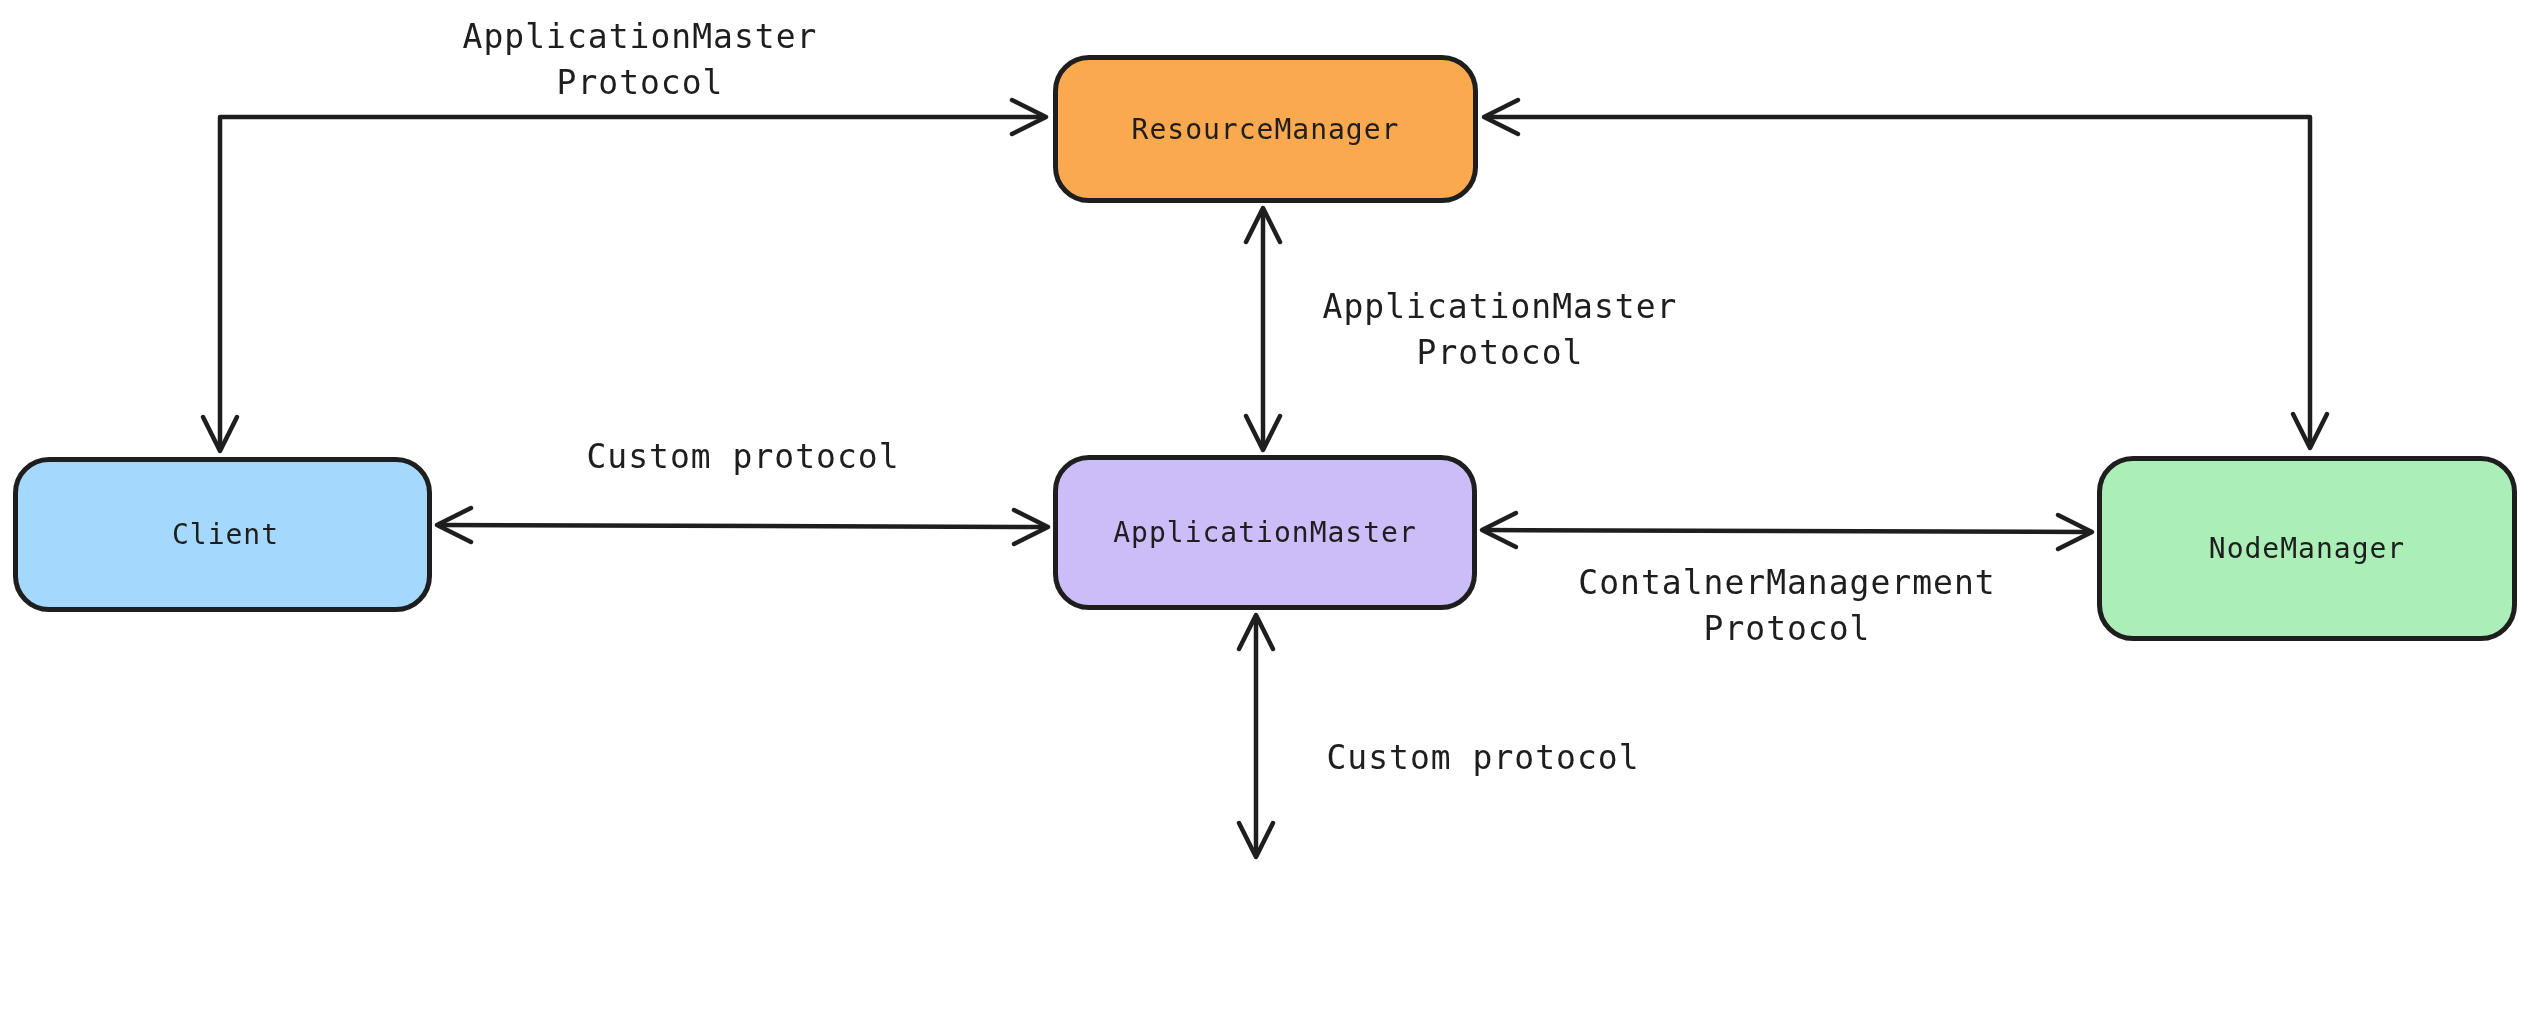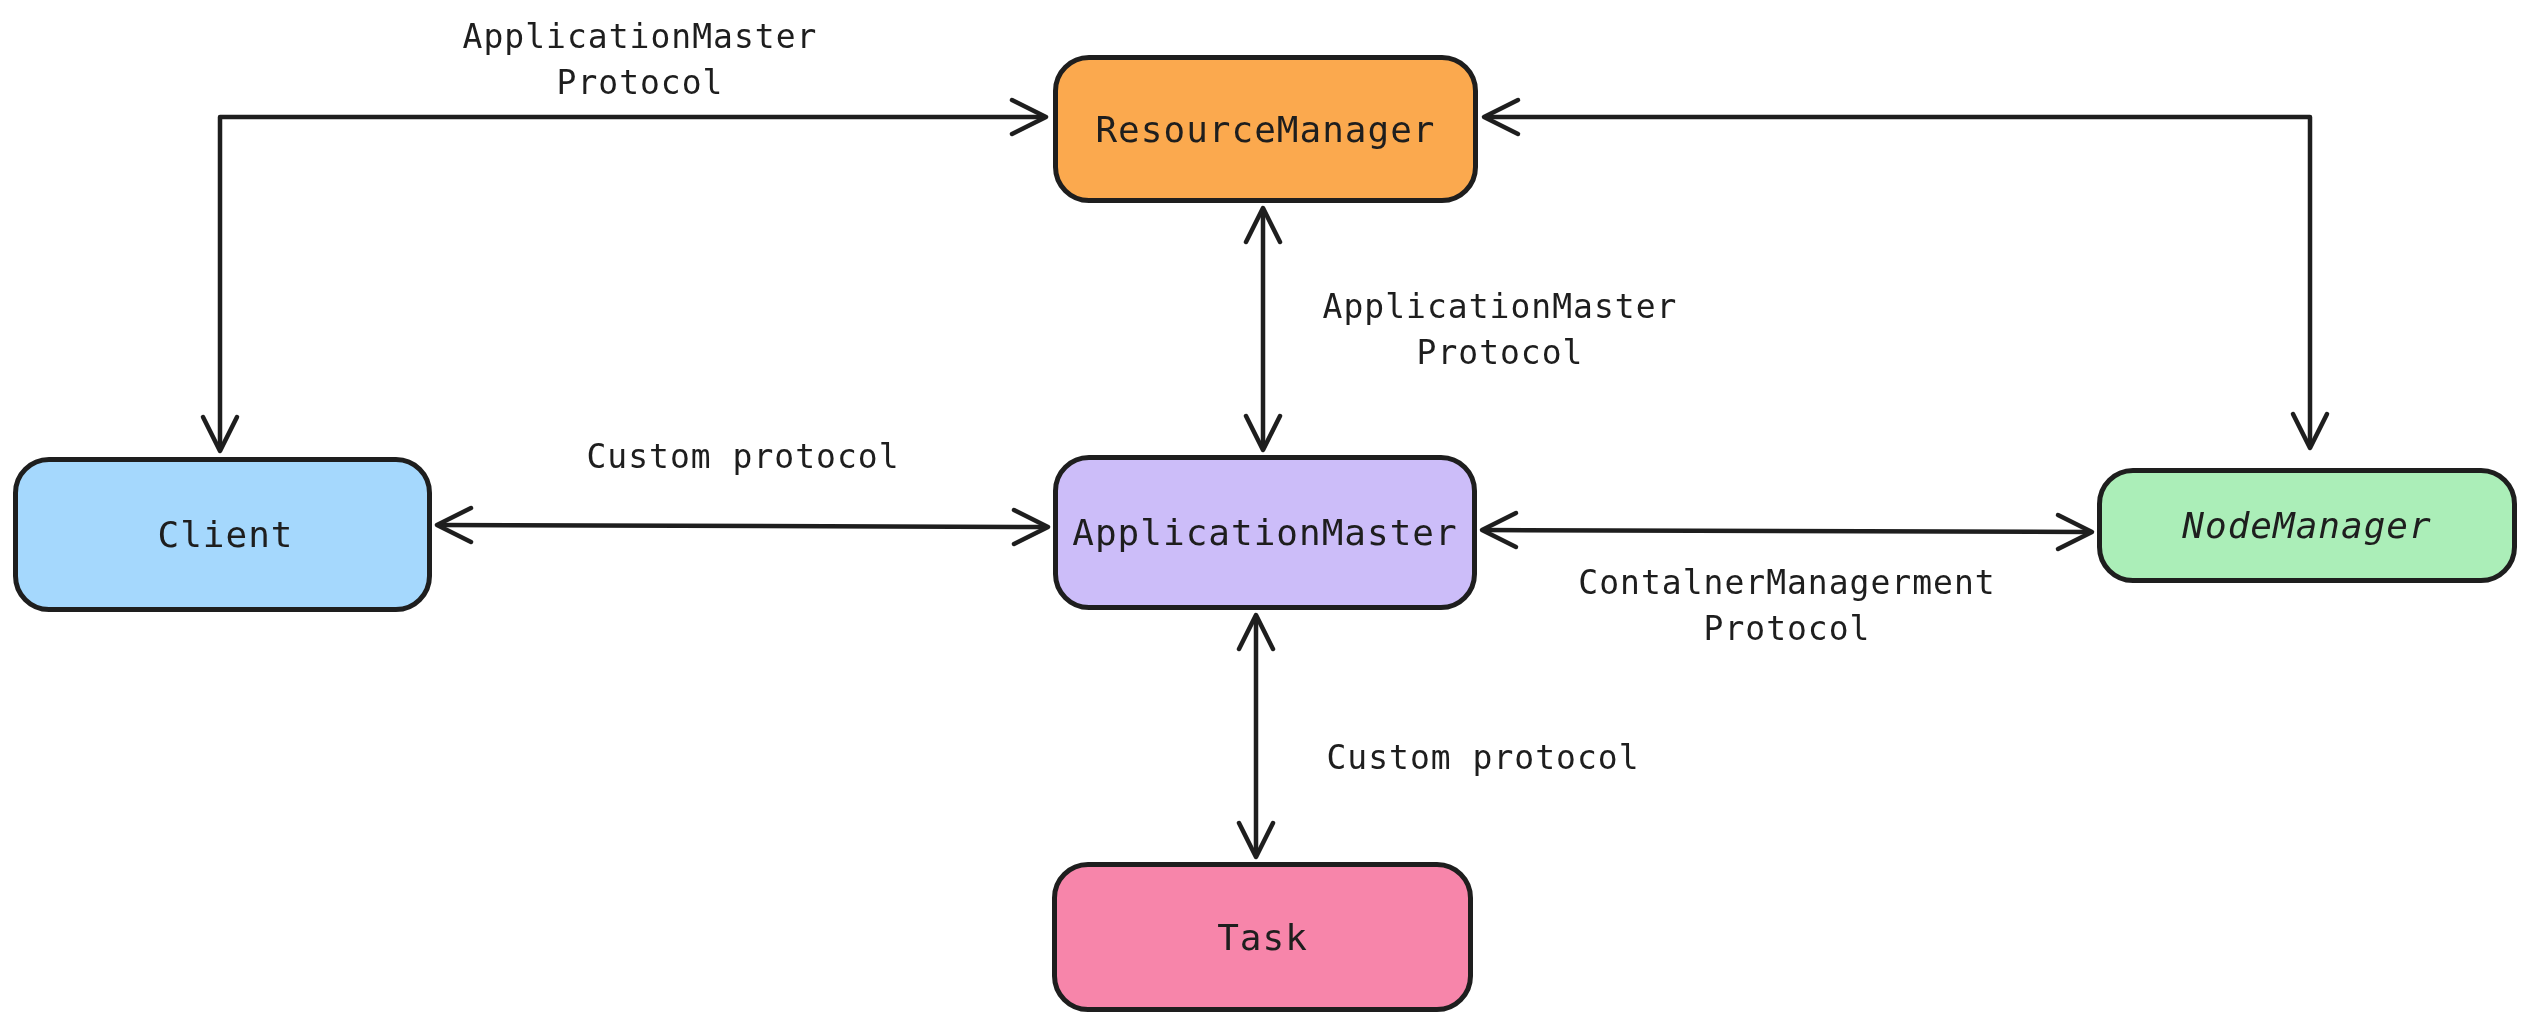--- a/index.html
+++ b/index.html
@@ -29,28 +29,28 @@
     stroke-linejoin: round;
   }
   .node {
     position: absolute;
     box-sizing: border-box;
     border: 5px solid #1e1e1e;
     border-radius: 36px;
     display: flex;
     align-items: center;
     justify-content: center;
-    font-size: 36px;
+    font-size: 28px;
     color: #1e1e1e;
     letter-spacing: 1px;
   }
   .node-resource-manager   { left: 1053px; top: 55px;  width: 425px; height: 148px; }
   .node-client             { left: 13px;   top: 457px; width: 419px; height: 155px; }
   .node-application-master { left: 1053px; top: 455px; width: 424px; height: 155px; }
-  .node-node-manager       { left: 2097px; top: 468px; width: 420px; height: 115px; font-style: italic; }
+  .node-node-manager       { left: 2097px; top: 456px; width: 420px; height: 185px; }
   .node-task               { left: 1052px; top: 862px; width: 421px; height: 150px; }
   .edge-label {
     position: absolute;
     transform: translate(-50%, -50%);
     white-space: pre-line;
     text-align: center;
     font-size: 33px;
     line-height: 46px;
     color: #1e1e1e;
     letter-spacing: 1px;
@@ -116,23 +116,20 @@
   </div>
 
   <div class="node node-application-master" style="background-color: rgb(204, 189, 249);">
     <span>ApplicationMaster</span>
   </div>
 
   <div class="node node-node-manager" style="background-color: rgb(171, 238, 184);">
     <span>NodeManager</span>
   </div>
 
-  <div class="node node-task" style="background-color: rgb(247, 133, 170);">
-    <span>Task</span>
-  </div>
 
   <div class="edge-label label-client-rm">ApplicationMaster
 Protocol</div>
 
   <div class="edge-label label-rm-am">ApplicationMaster
 Protocol</div>
 
   <div class="edge-label label-client-am">Custom protocol</div>
 
   <div class="edge-label label-am-nm">ContalnerManagerment

